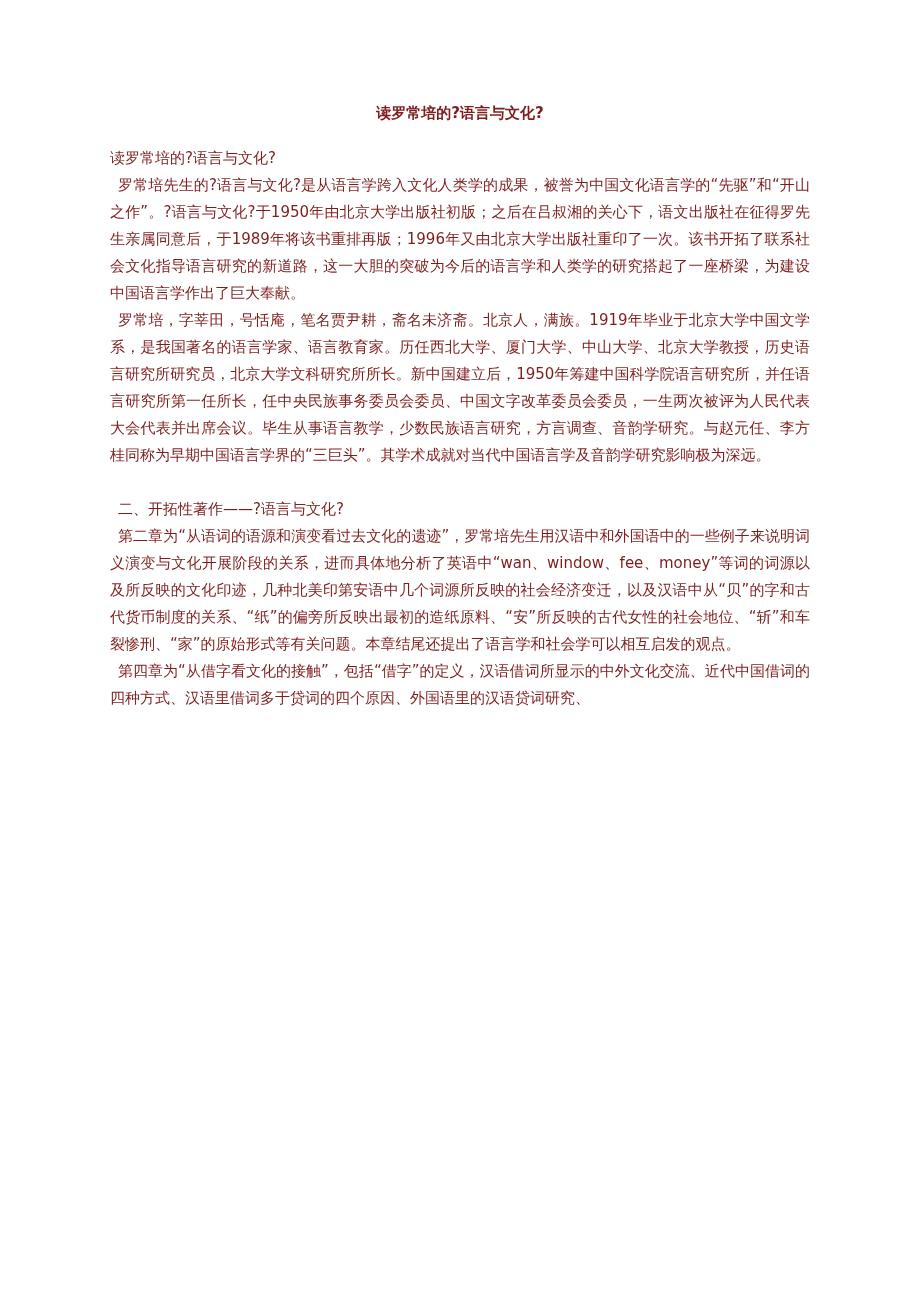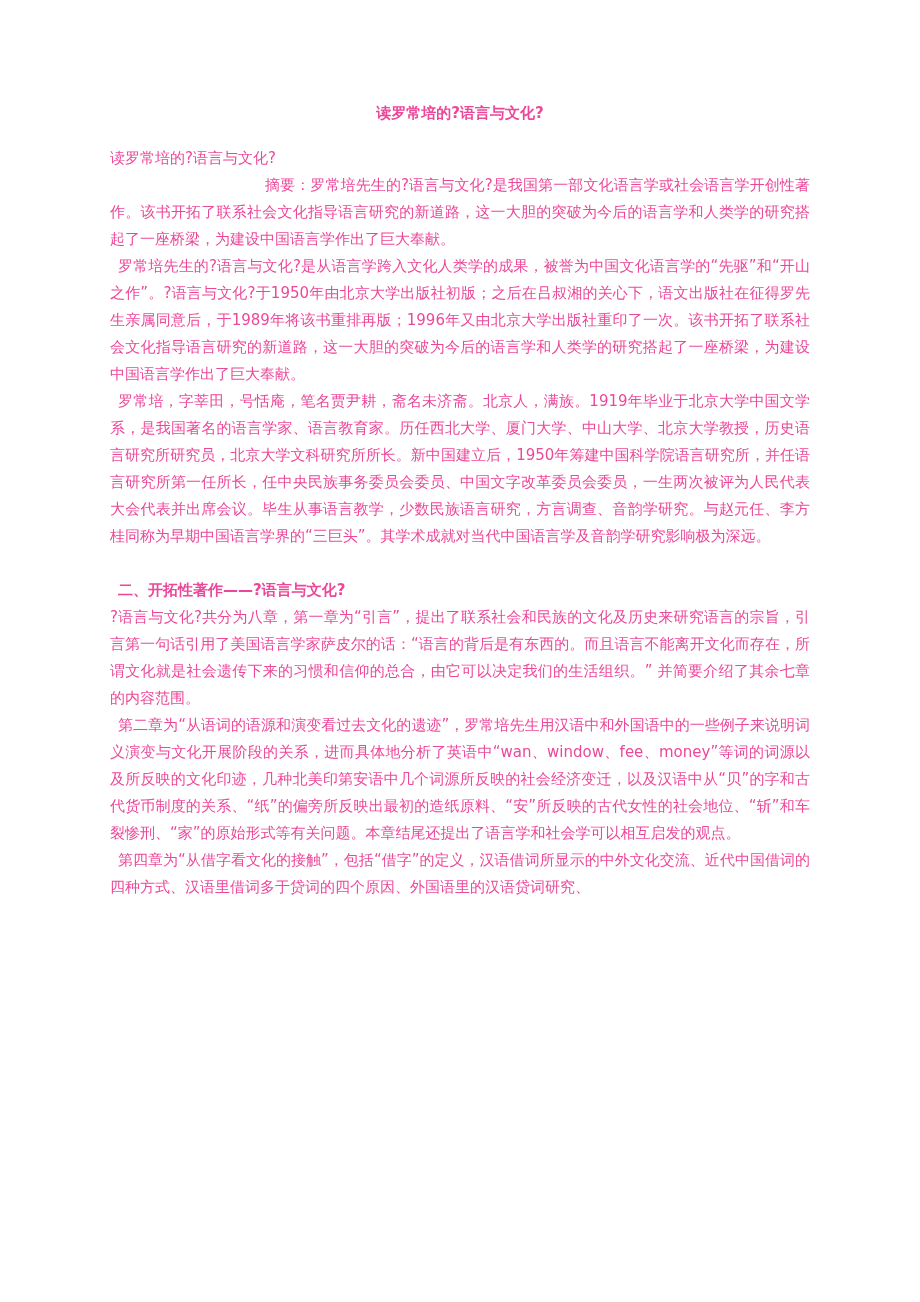--- a/index.html
+++ b/index.html
@@ -10,62 +10,60 @@
   body {
     width: 920px;
   }
   .page {
     box-sizing: border-box;
     width: 920px;
     min-height: 1302px;
     background: #ffffff;
     padding: 100px 110px 80px 110px;
     font-family: "DejaVu Sans", "Liberation Sans", sans-serif;
-    color: #ec4899;
+    color: #7f1d1d;
     font-size: 15px;
     line-height: 27px;
   }
   .doc-title {
     font-size: 15px;
     font-weight: bold;
     text-align: center;
     margin: 0 0 18px 0;
     line-height: 27px;
   }
   .subtitle-line {
     margin: 0 0 27px 0;
   }
   .para {
     margin: 0;
     text-align: justify;
   }
   .indent-lg { text-indent: 155px; }
   .indent-sm { text-indent: 8px; }
-  .spaced-before { margin-top: 27px; font-weight: bold; }
+  .spaced-before { margin-top: 27px; }
   b { font-weight: normal; }
 </style>
 </head>
 <body>
 
 <div class="page">
 
   <h1 class="doc-title">读罗常培的?语言与文化?</h1>
 
   <p class="para subtitle-line">读罗常培的?语言与文化?</p>
 
-  <p class="para indent-lg">摘要：罗常培先生的?语言与文化?是我国第一部文化语言学或社会语言学开创性著作。该书开拓了联系社会文化指导语言研究的新道路，这一大胆的突破为今后的语言学和人类学的研究搭起了一座桥梁，为建设中国语言学作出了巨大奉献。</p>
 
 
   <p class="para indent-sm">罗常培先生的?语言与文化?是从语言学跨入文化人类学的成果，被誉为中国文化语言学的“先驱”和“开山之作”。?语言与文化?于<b>1950</b>年由北京大学出版社初版；之后在吕叔湘的关心下，语文出版社在征得罗先生亲属同意后，于<b>1989</b>年将该书重排再版；<b>1996</b>年又由北京大学出版社重印了一次。该书开拓了联系社会文化指导语言研究的新道路，这一大胆的突破为今后的语言学和人类学的研究搭起了一座桥梁，为建设中国语言学作出了巨大奉献。</p>
 
 
   <p class="para indent-sm">罗常培，字莘田，号恬庵，笔名贾尹耕，斋名未济斋。北京人，满族。<b>1919</b>年毕业于北京大学中国文学系，是我国著名的语言学家、语言教育家。历任西北大学、厦门大学、中山大学、北京大学教授，历史语言研究所研究员，北京大学文科研究所所长。新中国建立后，<b>1950</b>年筹建中国科学院语言研究所，并任语言研究所第一任所长，任中央民族事务委员会委员、中国文字改革委员会委员，一生两次被评为人民代表大会代表并出席会议。毕生从事语言教学，少数民族语言研究，方言调查、音韵学研究。与赵元任、李方桂同称为早期中国语言学界的“三巨头”。其学术成就对当代中国语言学及音韵学研究影响极为深远。</p>
 
   <p class="para indent-sm spaced-before">二、开拓性著作——?语言与文化?</p>
 
-  <p class="para">?语言与文化?共分为八章，第一章为“引言”，提出了联系社会和民族的文化及历史来研究语言的宗旨，引言第一句话引用了美国语言学家萨皮尔的话：“语言的背后是有东西的。而且语言不能离开文化而存在，所谓文化就是社会遗传下来的习惯和信仰的总合，由它可以决定我们的生活组织。” 并简要介绍了其余七章的内容范围。</p>
 
   <p class="para indent-sm">第二章为“从语词的语源和演变看过去文化的遗迹”，罗常培先生用汉语中和外国语中的一些例子来说明词义演变与文化开展阶段的关系，进而具体地分析了英语中“<b>wan</b>、<b>window</b>、<b>fee</b>、<b>money</b>”等词的词源以及所反映的文化印迹，几种北美印第安语中几个词源所反映的社会经济变迁，以及汉语中从“贝”的字和古代货币制度的关系、“纸”的偏旁所反映出最初的造纸原料、“安”所反映的古代女性的社会地位、“斩”和车裂惨刑、“家”的原始形式等有关问题。本章结尾还提出了语言学和社会学可以相互启发的观点。</p>
 
 
   <p class="para indent-sm">第四章为“从借字看文化的接触”，包括“借字”的定义，汉语借词所显示的中外文化交流、近代中国借词的四种方式、汉语里借词多于贷词的四个原因、外国语里的汉语贷词研究、</p>
 
 </div>
 
 </body></html>

